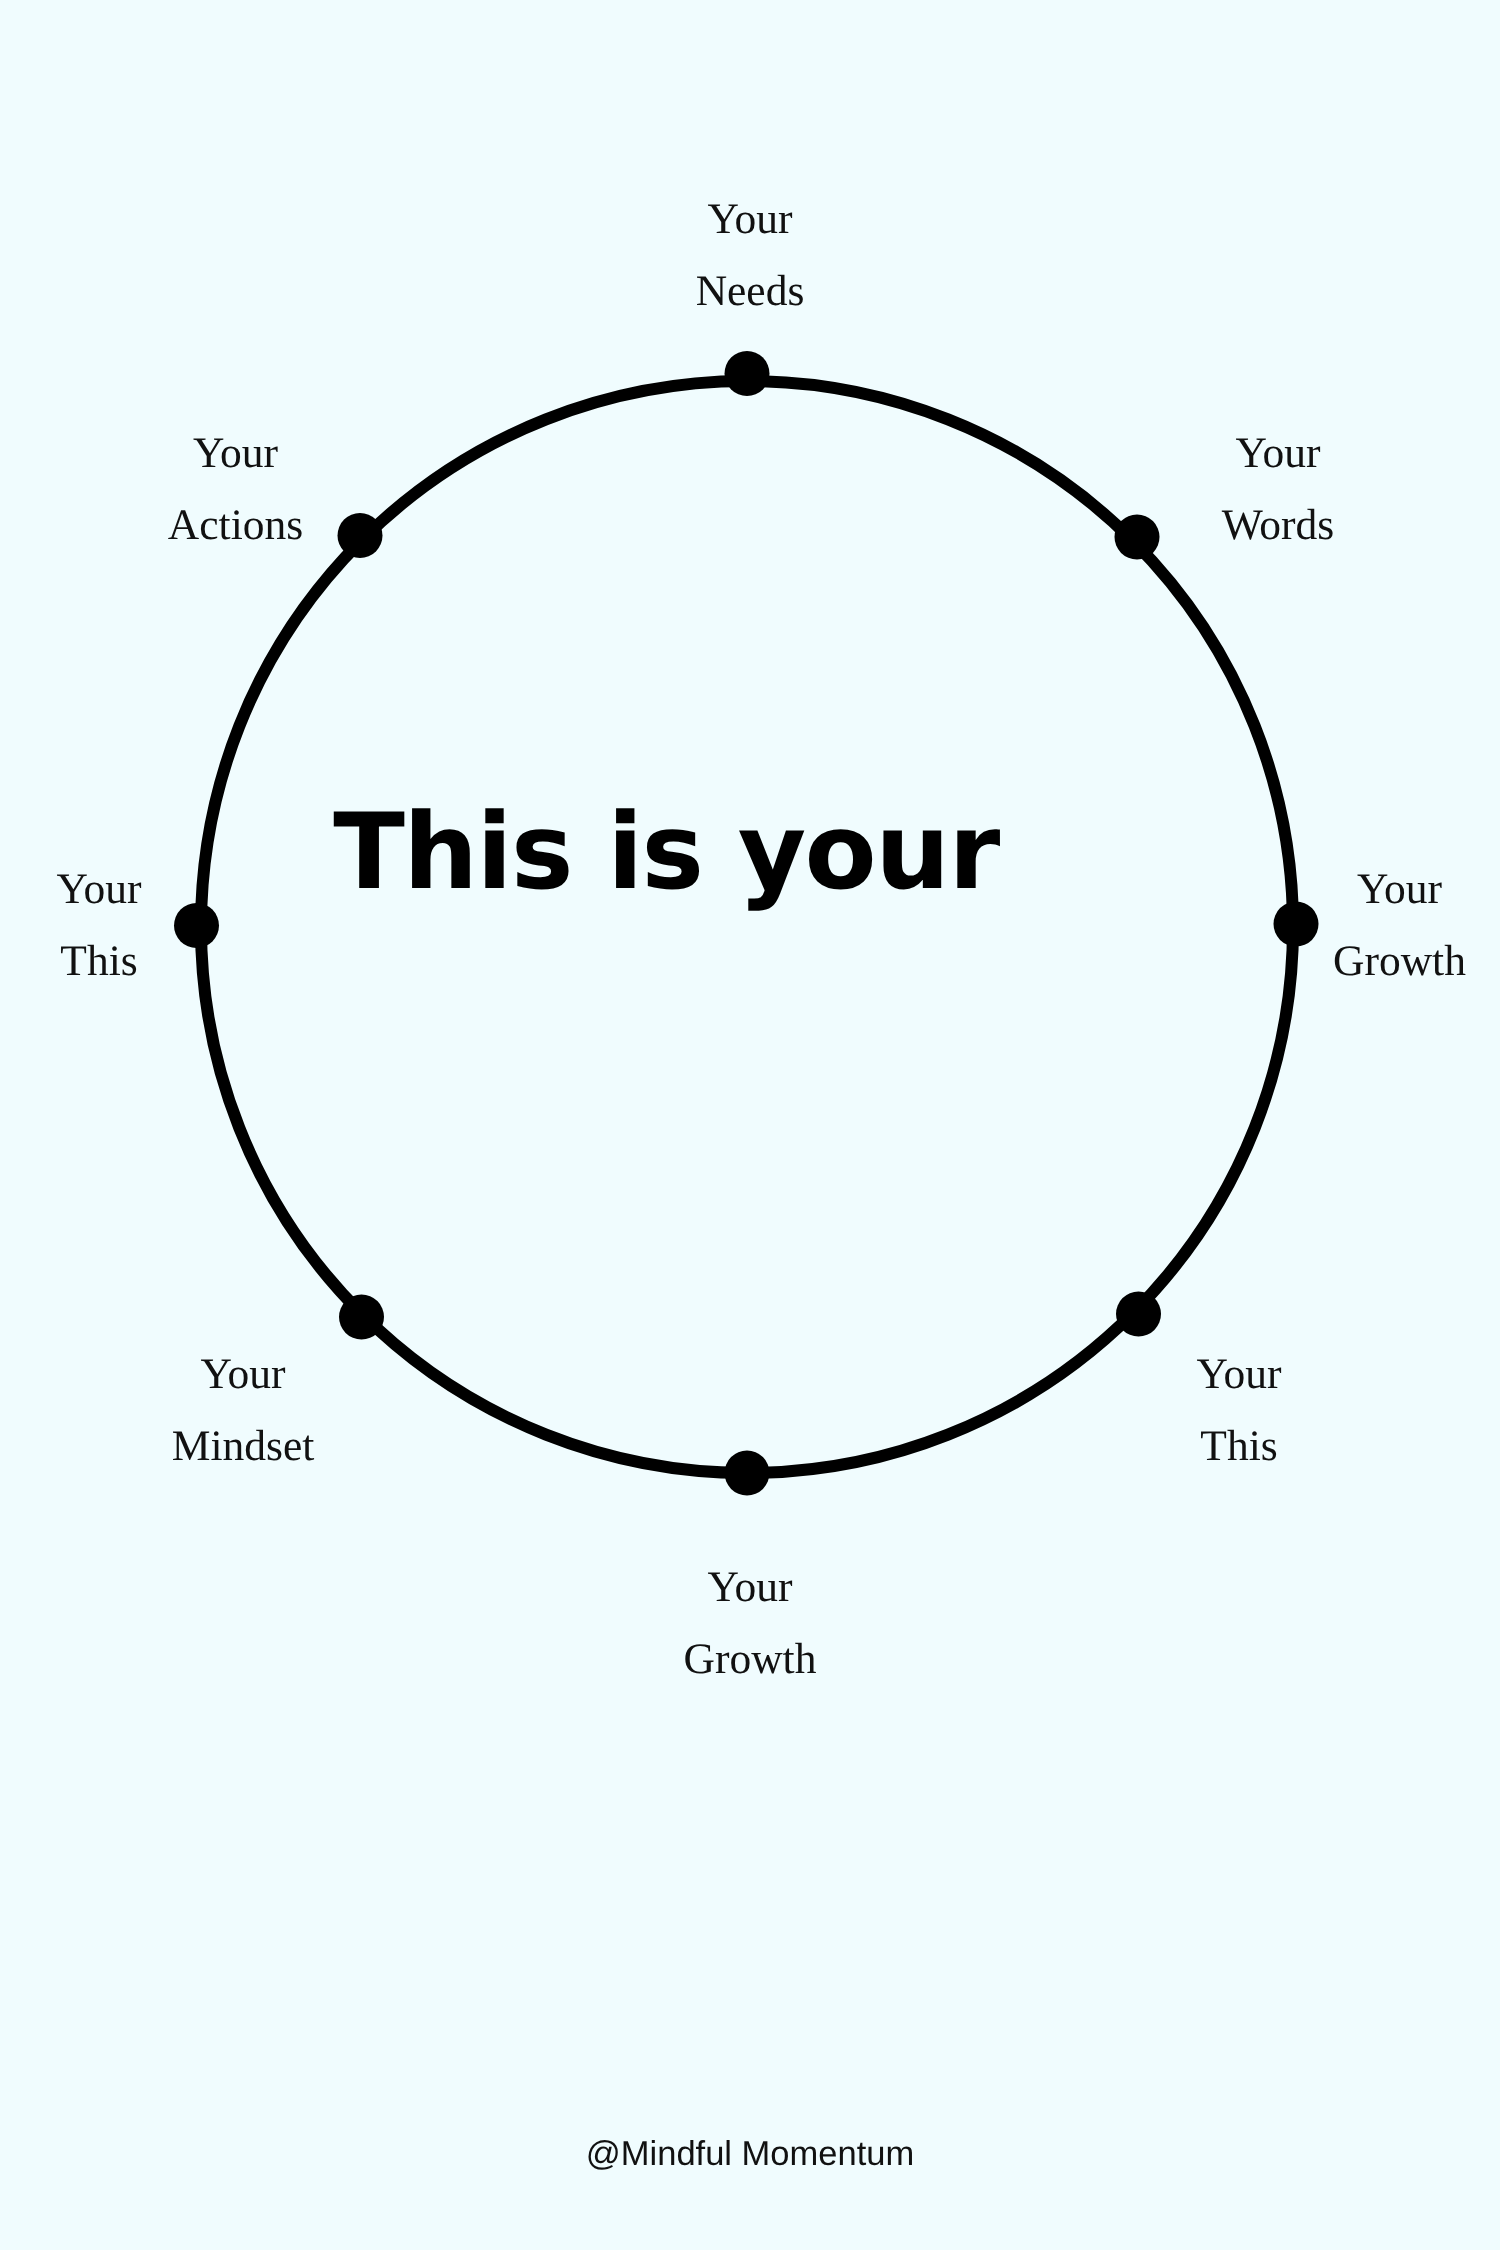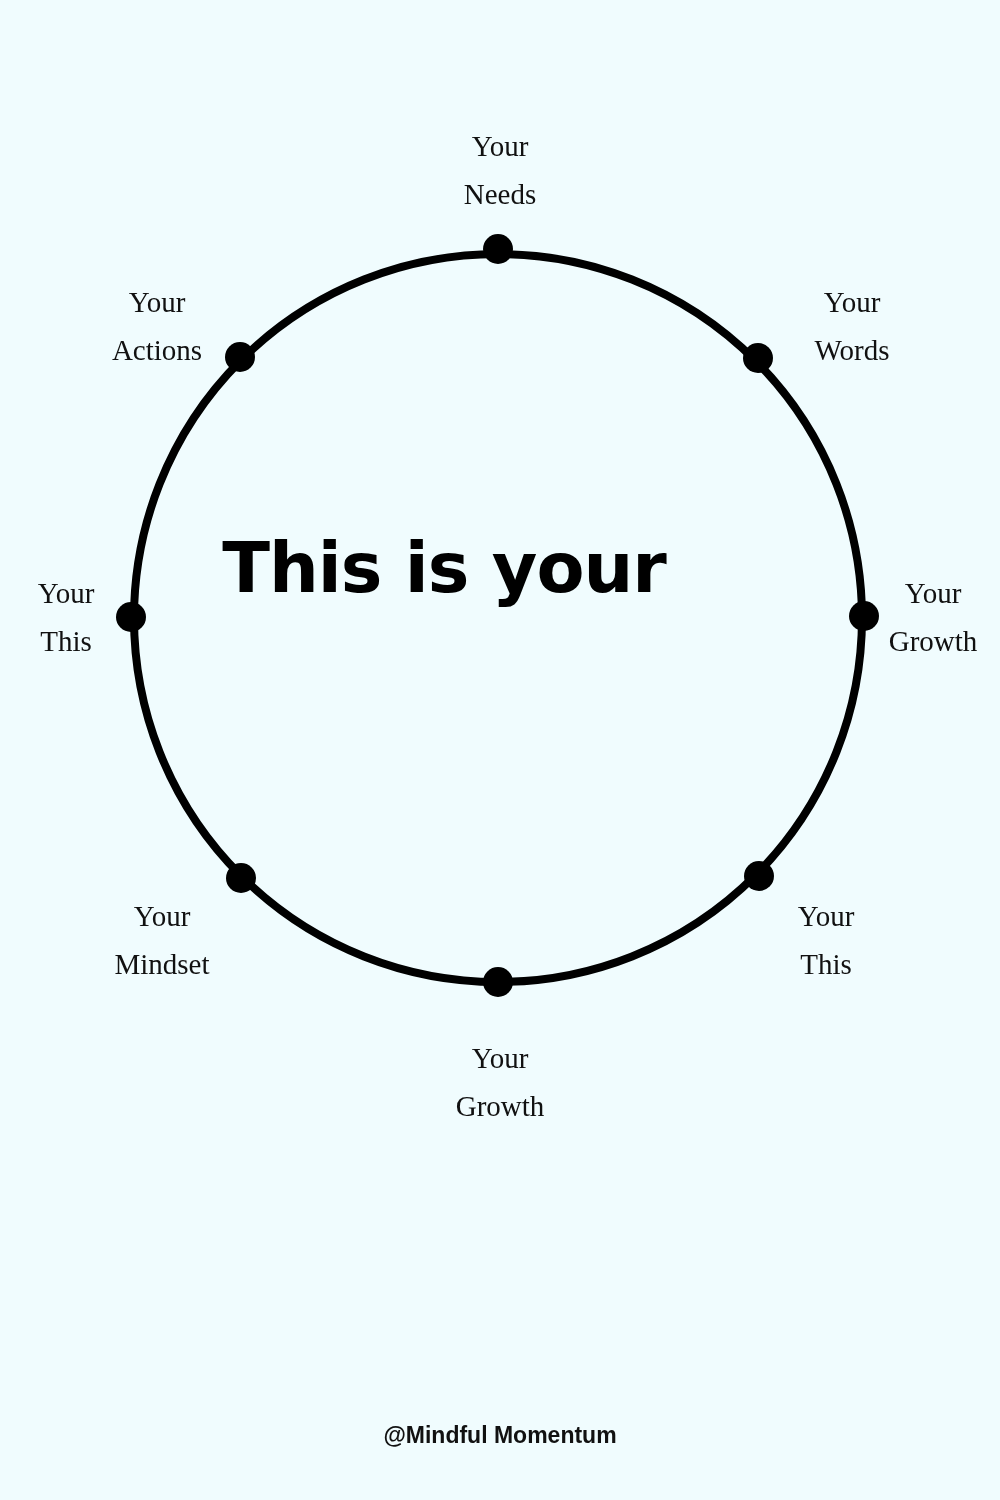--- a/index.html
+++ b/index.html
@@ -2,21 +2,21 @@
 <html><head>
 <meta charset="utf-8">
 <style>
   html,body{margin:0;padding:0;}
   body{width:1000px;height:1500px;background:#f0fcfe;position:relative;overflow:hidden;}
   svg.ring{position:absolute;left:0;top:0;}
   .label{position:absolute;font-family:Liberation Serif, serif;font-size:29px;line-height:48px;color:#111;text-align:center;white-space:nowrap;transform:translateX(-50%);}
   .label span{display:block;}
   .title{position:absolute;left:0;width:888px;top:520px;text-align:center;font-family:"DejaVu Sans","Liberation Sans",sans-serif;font-weight:bold;font-size:70px;line-height:96px;color:#000;letter-spacing:-1px;}
   .title span{display:block;}
-  .footer{position:absolute;left:0;width:1000px;top:1422px;text-align:center;font-family:"Liberation Sans","DejaVu Sans",sans-serif;font-weight:bold;font-size:23px;color:#111;}
+  .footer{position:absolute;left:0;width:1000px;top:1422px;text-align:center;font-family:"Liberation Sans","DejaVu Sans",sans-serif;font-weight:normal;font-size:23px;color:#111;}
 </style>
 </head>
 <body>
 
 <svg class="ring" width="1000" height="1500" viewBox="0 0 1000 1500">
   <circle cx="498" cy="618" r="364" fill="none" stroke="#000" stroke-width="8"></circle>
   <circle cx="498" cy="249" r="15" fill="#000"></circle>
   <circle cx="758" cy="358" r="15" fill="#000"></circle>
   <circle cx="864" cy="616" r="15" fill="#000"></circle>
   <circle cx="759" cy="876" r="15" fill="#000"></circle>

